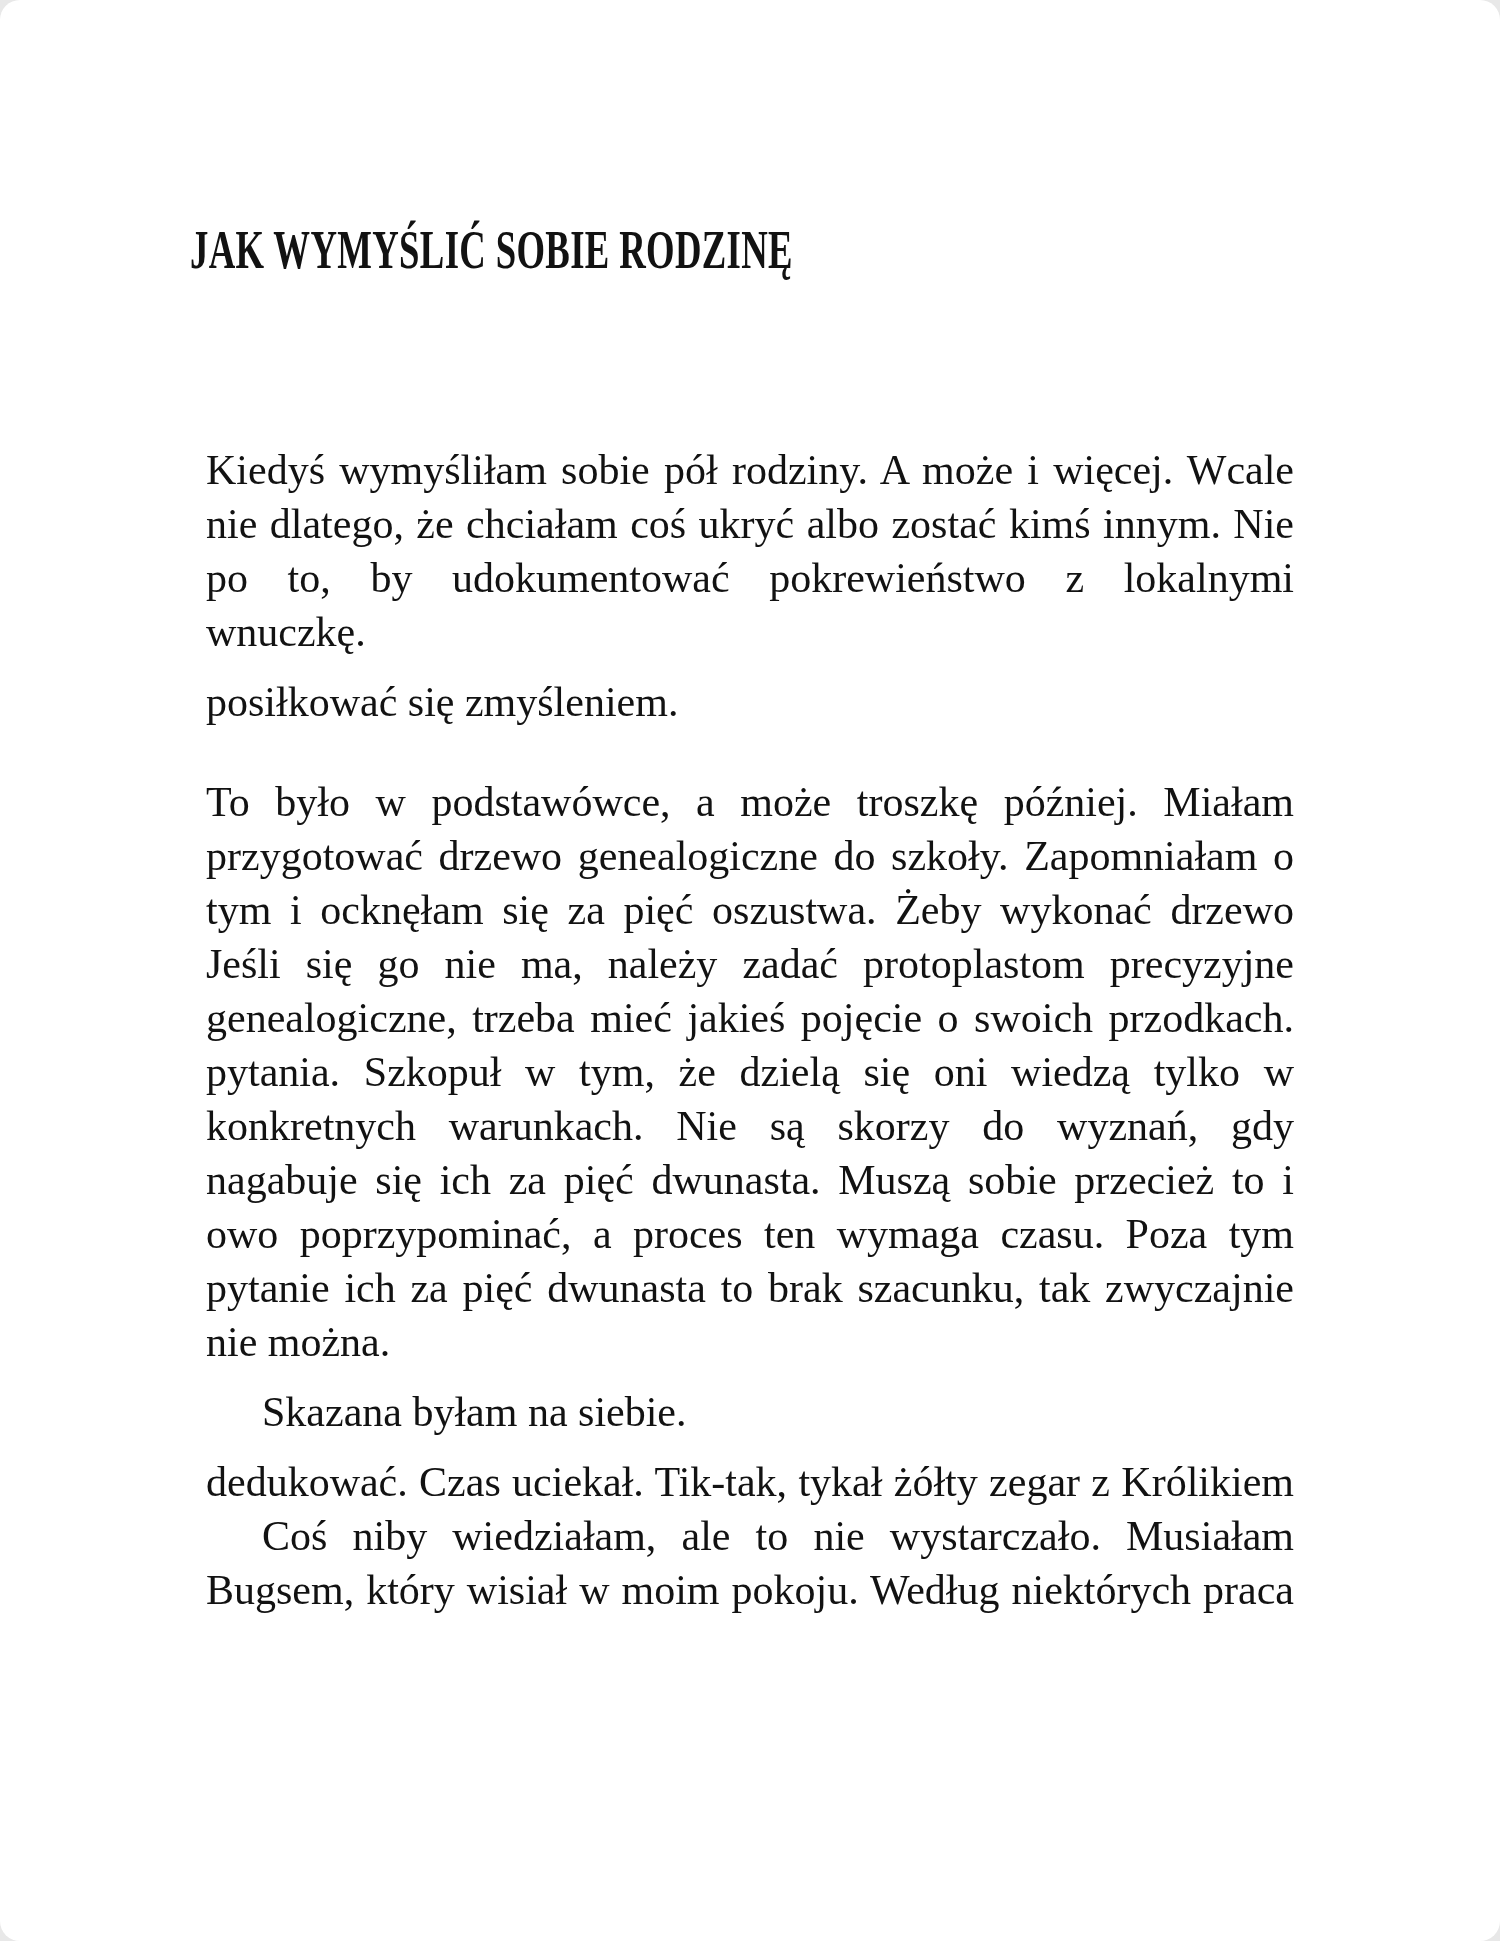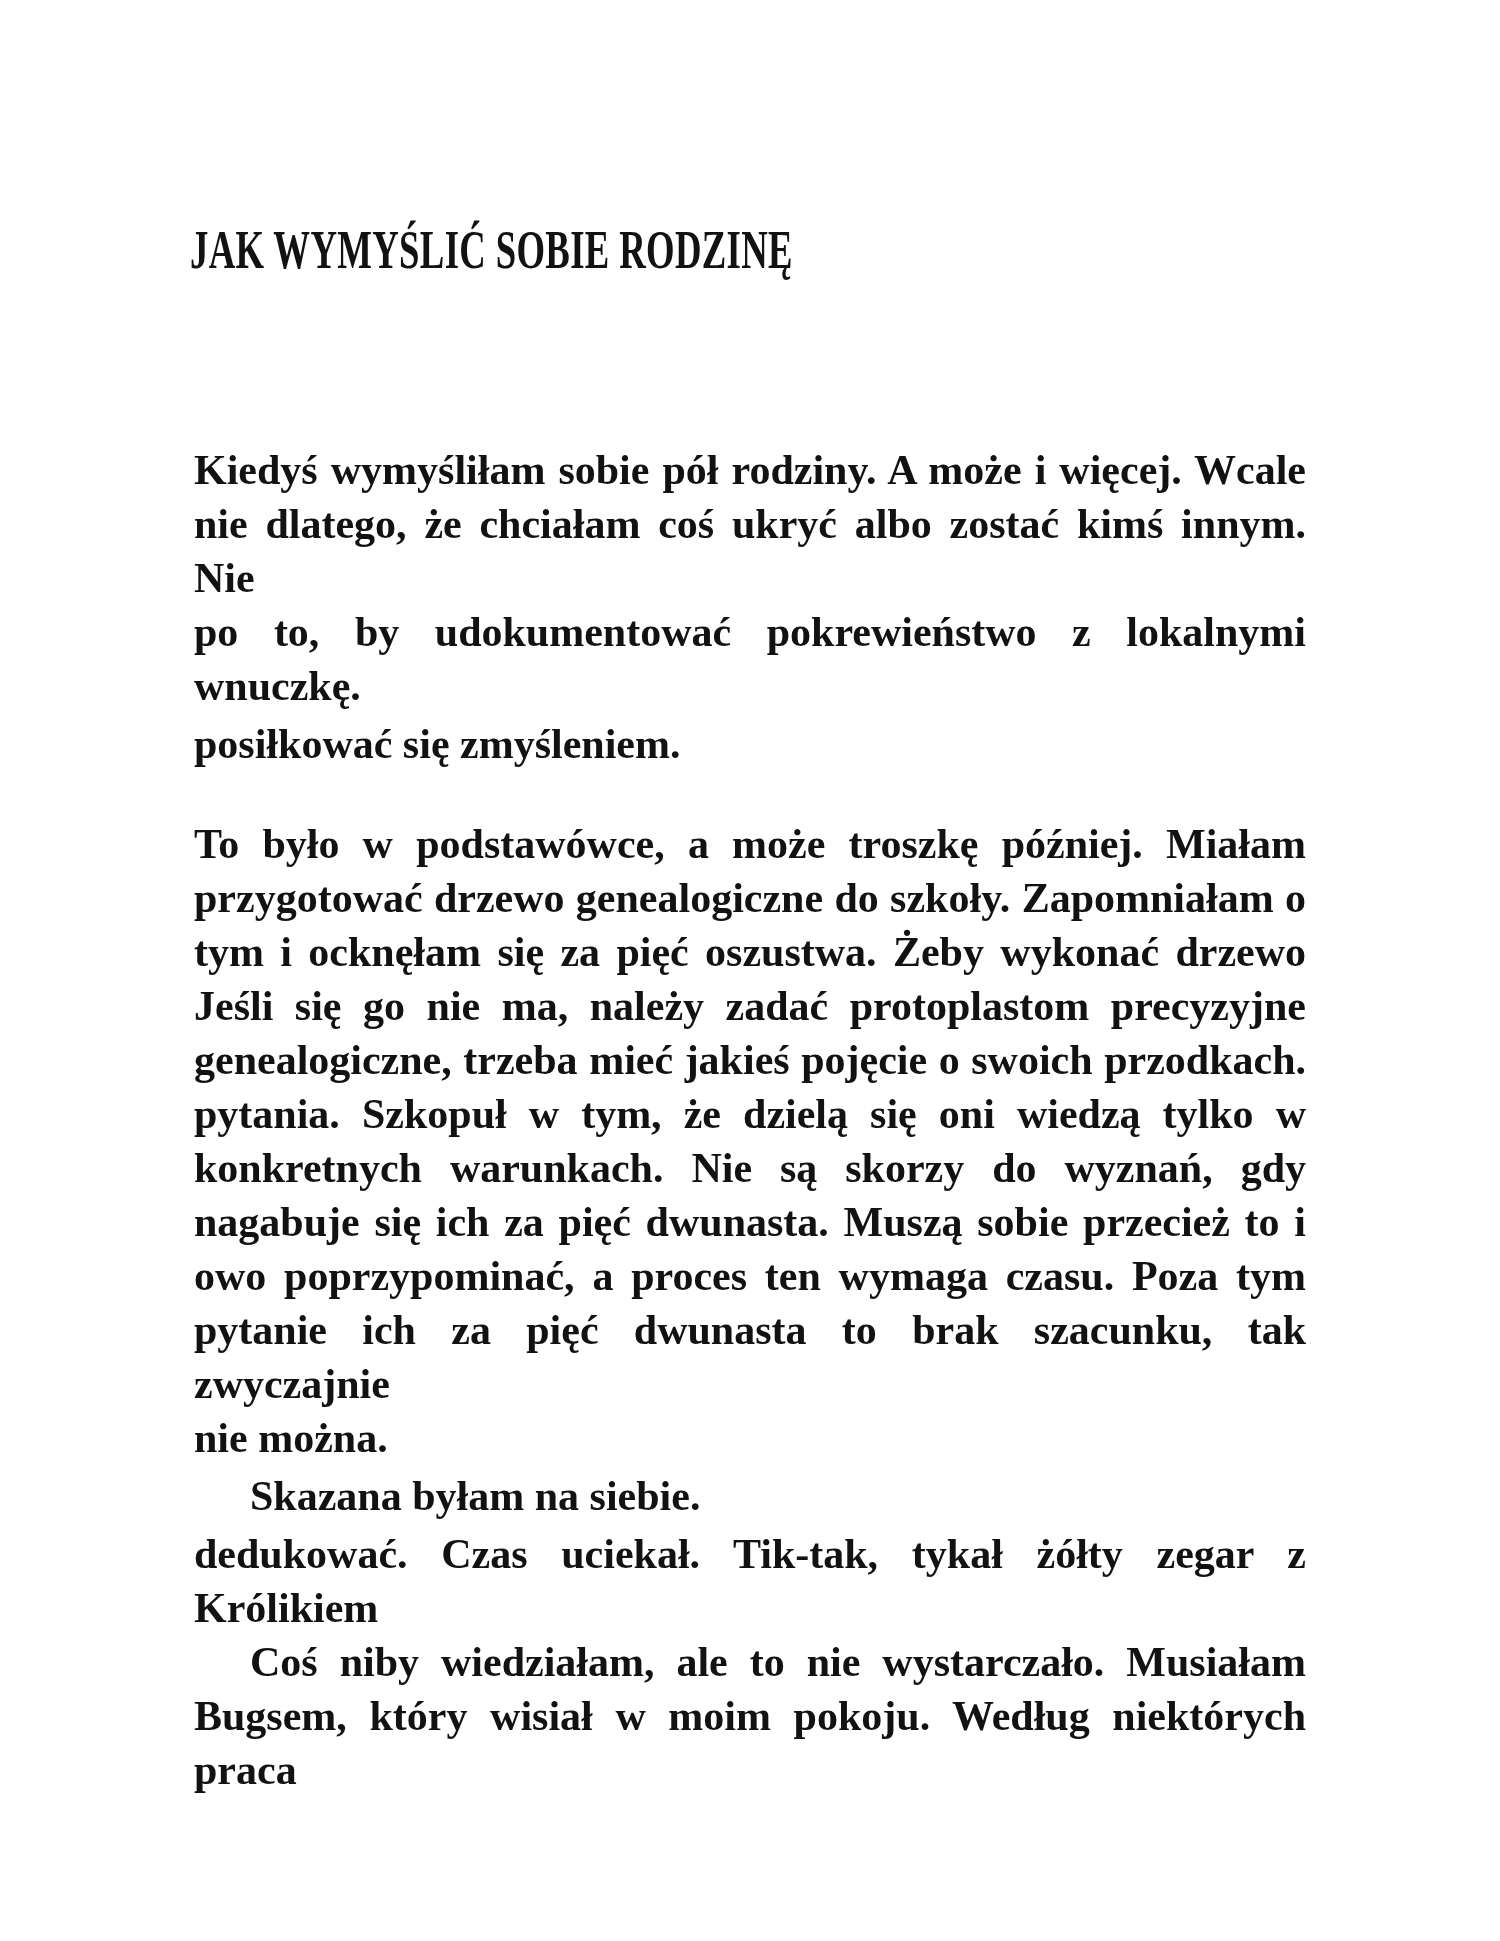--- a/index.html
+++ b/index.html
@@ -9,20 +9,21 @@
   }
   .page {
     position: relative;
     width: 1500px;
     height: 1941px;
     margin: 0 auto;
     background: #ffffff;
     color: #121212;
     font-family: "Liberation Serif", "DejaVu Serif", serif;
     overflow: hidden;
+    border-radius: 20px;
   }
   .heading {
     margin: 0 0 0 190px;
     padding-top: 223px;
     font-size: 54px;
     line-height: 54px;
     font-weight: bold;
     white-space: nowrap;
   }
   .heading .squeeze {
@@ -32,22 +33,21 @@
     white-space: nowrap;
     letter-spacing: 0.5px;
   }
   .text-block {
     margin: 166px 190px 0 190px;
     width: 1120px;
     font-size: 42px;
     line-height: 54px;
   }
   .para {
-    margin: 4px;
-    font-weight: bold;
+    margin: 16px;
   }
   .para.section-break {
     margin-top: 46px;
   }
   .line {
     text-align: justify;
     text-align-last: justify;
   }
   .line.lastline {
     text-align: justify;

